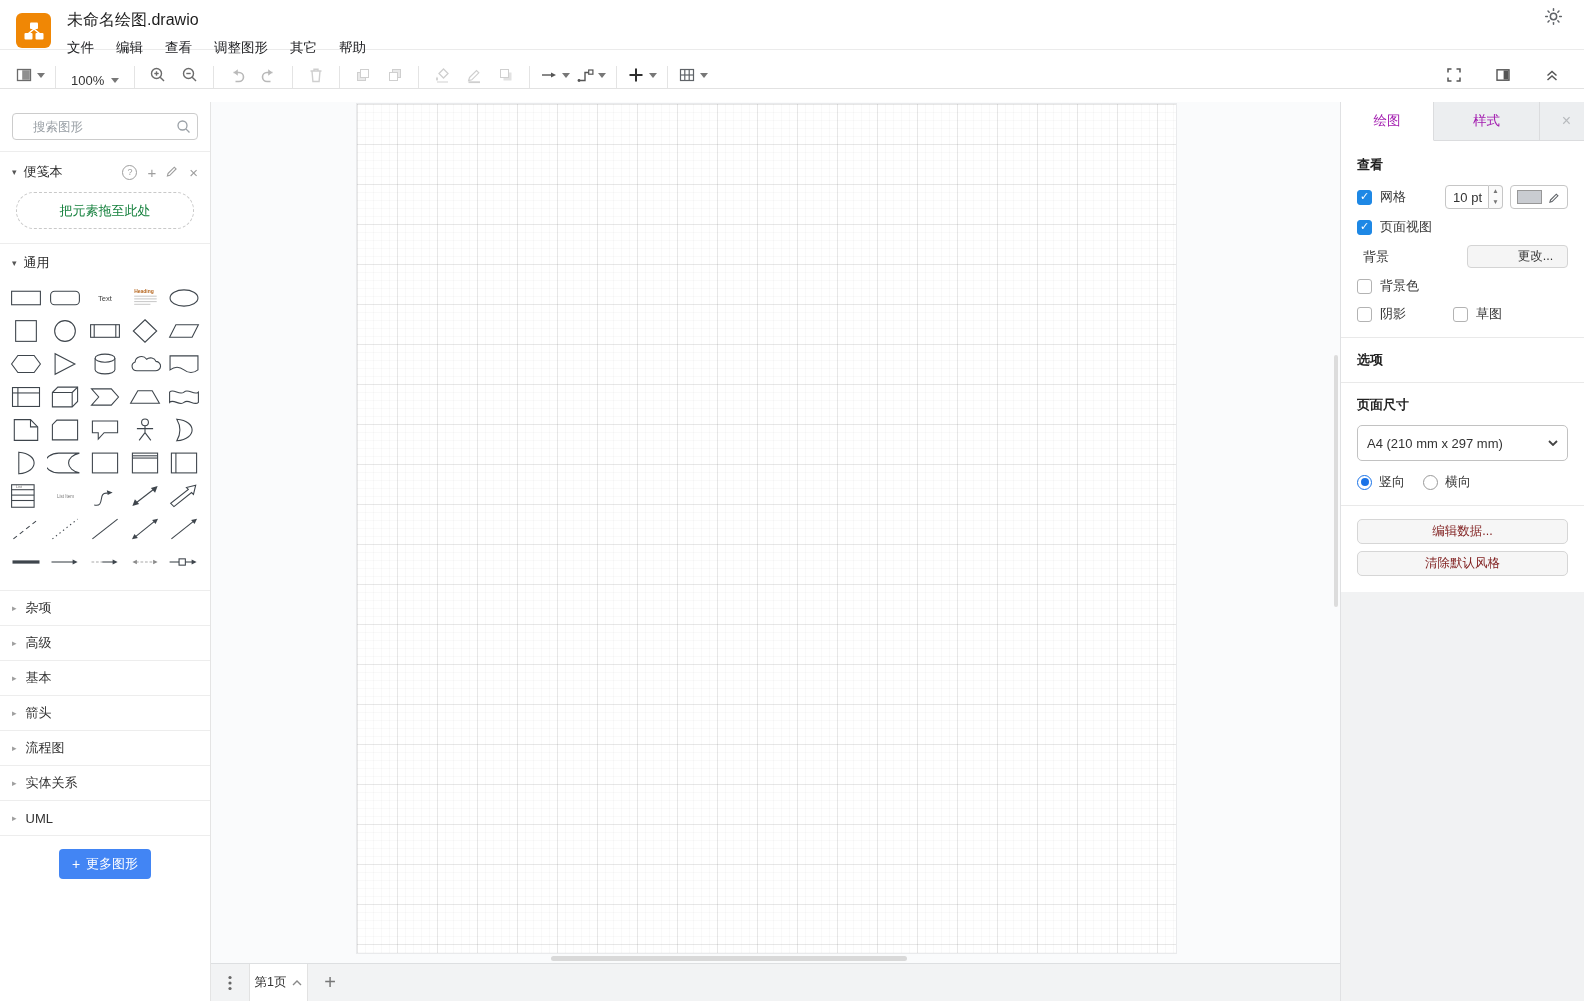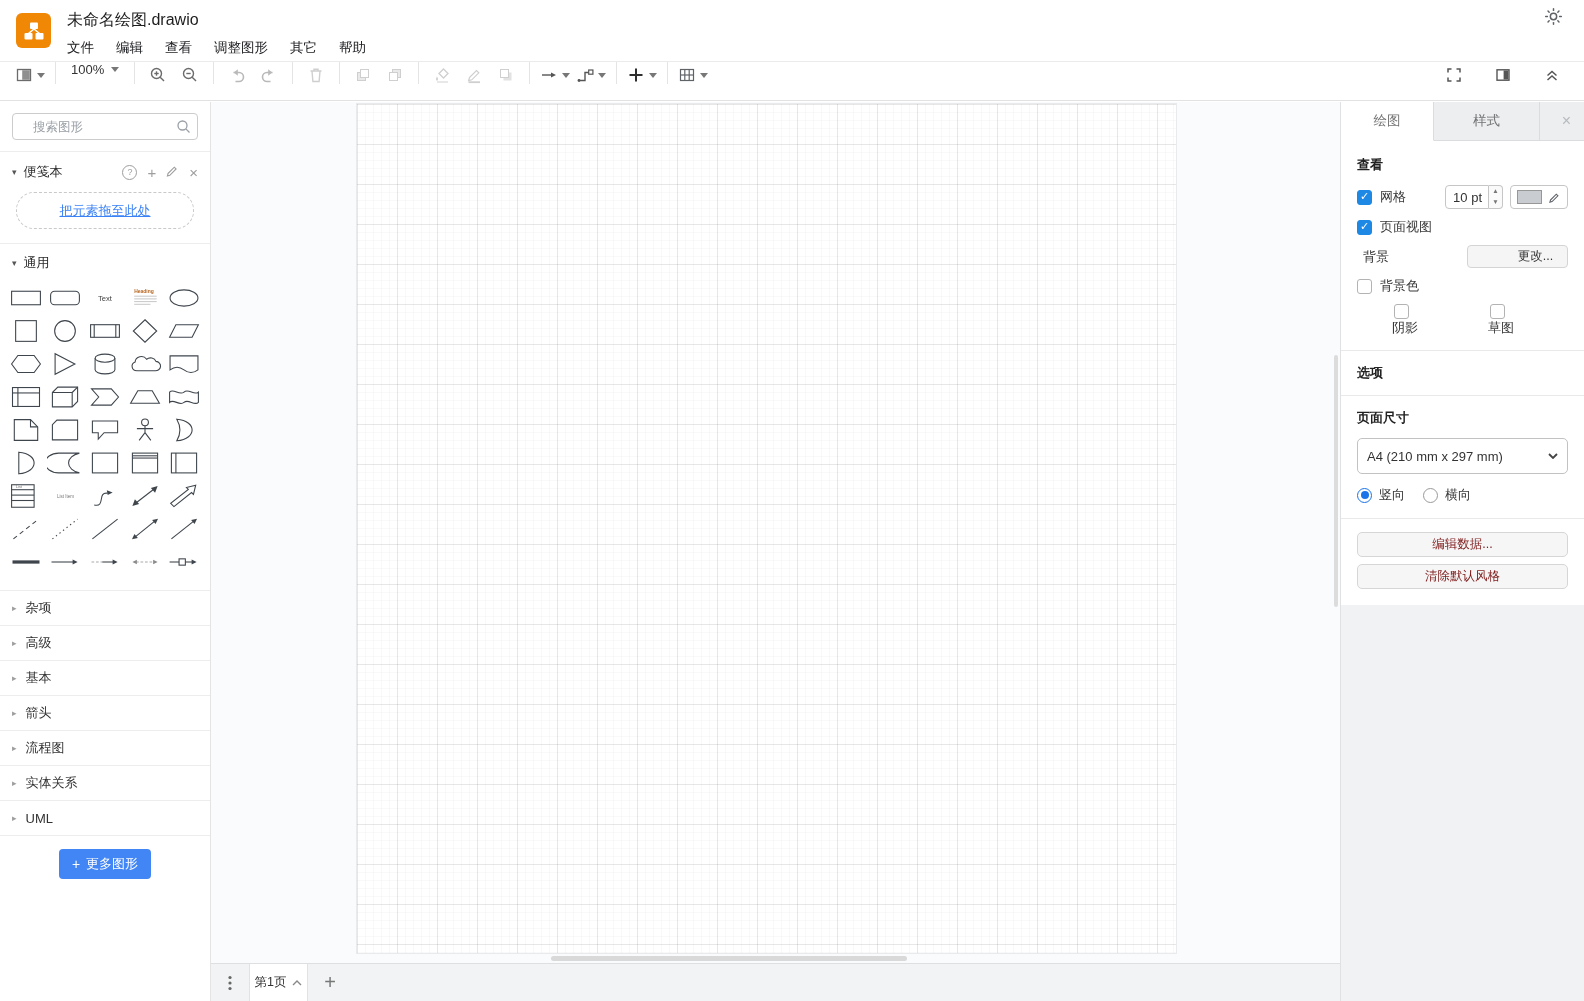--- a/index.html
+++ b/index.html
@@ -1,29 +1,29 @@
 <!DOCTYPE html>
 <html><head>
 <meta charset="utf-8">
 <style>
   html,body{margin:0;padding:0;background:#fff;}
   .app{position:relative;width:1584px;height:1001px;overflow:hidden;background:#fff;
        font-family:"Liberation Sans","DejaVu Sans",sans-serif;color:#2b2b2b;font-size:13px;}
 
   
-  .hdr{height:62px;position:relative;background:#fff;border-bottom:1px solid #ebebeb;box-sizing:border-box;}
+  .hdr{height:50px;position:relative;background:#fff;border-bottom:1px solid #ebebeb;box-sizing:border-box;}
   .logo{position:absolute;left:16px;top:13px;width:35px;height:35px;border-radius:6px;background:#f08705;
         display:flex;align-items:center;justify-content:center;}
   .title{position:absolute;left:67px;top:10px;font-size:16px;color:#1d1d1d;}
   .menubar{position:absolute;left:67px;top:39px;display:flex;gap:22px;font-size:13.5px;color:#202124;}
   .menu-item{cursor:default;}
   .sun{position:absolute;right:21px;top:7px;}
 
   
-  .tbar{height:39px;display:flex;align-items:flex-start;padding:0 16px 16px 12px;border-bottom:1px solid #e2e2e2;
+  .tbar{height:39px;display:flex;align-items:flex-end;padding:0 16px 0 12px;border-bottom:1px solid #e2e2e2;
         box-sizing:border-box;background:#fff;}
   .tbtn{min-width:26px;height:26px;display:flex;align-items:center;justify-content:center;gap:4px;margin:0 3px;}
   .sep{width:1px;height:22px;background:#e4e4e4;margin:0 7px;flex:none;}
   .zoomctl{display:flex;align-items:center;gap:7px;margin:0 8px;font-size:13px;color:#333;}
   .tbar-right{margin-left:auto;display:flex;gap:17px;align-items:center;}
 
   
   .main{position:absolute;top:102px;left:0;right:0;bottom:38px;display:flex;}
 
   
@@ -35,21 +35,21 @@
   .search-icon{position:absolute;right:19px;top:17px;}
   .sp-head{height:40px;display:flex;align-items:center;padding:0 12px;gap:7px;}
   .tri-down{font-size:9px;color:#555;}
   .tri-right{font-size:9px;color:#9e9e9e;}
   .sp-icons{margin-left:auto;display:flex;gap:10px;align-items:center;color:#9e9e9e;}
   .help-bubble{width:13px;height:13px;border:1px solid #9e9e9e;border-radius:50%;font-size:9px;line-height:13px;
         text-align:center;color:#9e9e9e;}
   .sp-plus{font-size:15px;line-height:13px;}
   .sp-close{font-size:15px;line-height:13px;}
   .droparea{margin:0 16px 14px;height:35px;border:1.5px dashed #c9c9c9;border-radius:18px;display:flex;
-        align-items:center;justify-content:center;color:#3b82f6;font-size:13px;text-decoration:underline;}
+        align-items:center;justify-content:center;color:#15803d;font-size:13px;}
   .gen-head{height:38px;display:flex;align-items:center;gap:7px;padding:0 12px;border-top:1px solid #ededed;box-sizing:border-box;}
   .shape-grid{display:grid;grid-template-columns:repeat(5,1fr);padding:0 6px 12px;}
   .shape-cell{height:33px;display:flex;align-items:center;justify-content:center;}
   .sections{border-bottom:1px solid #ededed;}
   .section-row{height:35px;display:flex;align-items:center;gap:9px;padding:0 12px;border-top:1px solid #ededed;
         font-size:13px;color:#333;box-sizing:border-box;}
   .more-btn{margin:13px auto 0;display:flex;align-items:center;gap:6px;background:#4285f4;color:#fff;border:none;
         border-radius:4px;padding:6px 13px;font-size:13px;cursor:pointer;font-family:inherit;width:fit-content;}
   .more-btn .plus{font-size:14px;line-height:10px;}
 
@@ -61,21 +61,21 @@
       linear-gradient(to bottom, rgba(0,0,0,0.07) 1px, transparent 1px),
       linear-gradient(to right, rgba(0,0,0,0.025) 1px, transparent 1px),
       linear-gradient(to bottom, rgba(0,0,0,0.025) 1px, transparent 1px);
     background-size:40px 40px,40px 40px,8px 8px,8px 8px;}
   .hscroll{position:absolute;bottom:2px;left:340px;width:356px;height:5px;border-radius:2.5px;background:#d9d9d9;}
   .vscroll{position:absolute;right:2px;top:253px;width:4px;height:252px;border-radius:2px;background:#dcdcdc;}
 
   
   .fpanel{width:243px;flex:none;border-left:1px solid #e0e1e3;background:#f1f2f3;display:flex;flex-direction:column;box-sizing:content-box;}
   .ftabs{display:flex;height:38px;background:#eceef0;border-bottom:1px solid #dbdcde;align-items:stretch;flex:none;}
-  .ftab{width:93px;display:flex;align-items:center;justify-content:center;font-size:13.5px;color:#737373;
+  .ftab{width:93px;display:flex;align-items:center;justify-content:center;font-size:13.5px;color:#a21caf;
         border-right:1px solid #dbdcde;cursor:default;box-sizing:border-box;}
   .ftab:nth-child(2){width:106px;}
   .ftab.active{background:#fff;margin-bottom:-1px;border-bottom:1px solid #fff;}
   .ftab-close{margin-left:auto;align-self:center;padding-right:13px;color:#b7babd;font-size:16px;}
   .fcontent{background:#fff;padding:13px 16px 16px;font-size:13px;color:#333;}
   .fsec-title{font-weight:bold;font-size:13px;margin:2px 0 11px;color:#222;}
   .frow{display:flex;align-items:center;margin-bottom:8px;min-height:20px;}
   .cb{width:15px;height:15px;border:1px solid #b3b3b3;border-radius:3px;background:#fff;box-sizing:border-box;
       margin-right:8px;position:relative;flex:none;}
   .cb.checked{background:#1e88e5;border-color:#1e88e5;}
@@ -86,21 +86,21 @@
   .num{width:44px;height:24px;border:1px solid #c6c6c6;border-radius:4px 0 0 4px;display:flex;align-items:center;
        justify-content:flex-end;padding-right:6px;background:#fff;font-size:13px;box-sizing:border-box;}
   .spin{width:14px;height:24px;border:1px solid #c6c6c6;border-left:none;border-radius:0 4px 4px 0;display:flex;
        flex-direction:column;background:#fafafa;box-sizing:border-box;}
   .spin span{flex:1;display:flex;align-items:center;justify-content:center;font-size:6.5px;color:#777;line-height:1;}
   .swatchbtn{margin-left:7px;height:24px;border:1px solid #c6c6c6;border-radius:4px;background:#fff;display:flex;
        align-items:center;padding:0 6px;gap:7px;box-sizing:border-box;}
   .swatch{width:25px;height:14px;background:#c9ccd1;border:1px solid #979797;box-sizing:border-box;}
   .changebtn{margin-left:auto;width:101px;height:23px;background:#f5f5f5;border:1px solid #d4d4d4;border-radius:4px;
        display:flex;align-items:center;justify-content:center;font-size:12.5px;color:#333;box-sizing:border-box;padding-left:36px;}
-  .half{width:96px;display:flex;align-items:center;flex-direction:column;}
+  .half{width:96px;display:flex;align-items:center;}
   .hr{height:1px;background:#e9e9e9;margin:13px -16px;}
   .select{height:26px;border:1px solid #c2c2c2;border-radius:5px;display:flex;align-items:center;padding:17px 9px;
        background:#fff;justify-content:space-between;font-size:13px;margin:2px 0 11px;box-sizing:border-box;}
   .radio{width:15px;height:15px;border-radius:50%;border:1px solid #9a9a9a;box-sizing:border-box;margin-right:7px;flex:none;}
   .radio.selected{border:1.5px solid #1a73e8;position:relative;}
   .radio.selected::after{content:"";position:absolute;inset:2.5px;border-radius:50%;background:#1a73e8;}
   .radio-gap{width:18px;}
   .fbtn{height:25px;background:#f6f6f6;border:1px solid #d6d6d6;border-radius:5px;display:flex;align-items:center;
        justify-content:center;font-size:12.5px;color:#7f1d1d;margin-top:7px;box-sizing:border-box;}
   .fbtn.first{margin-top:2px;}

